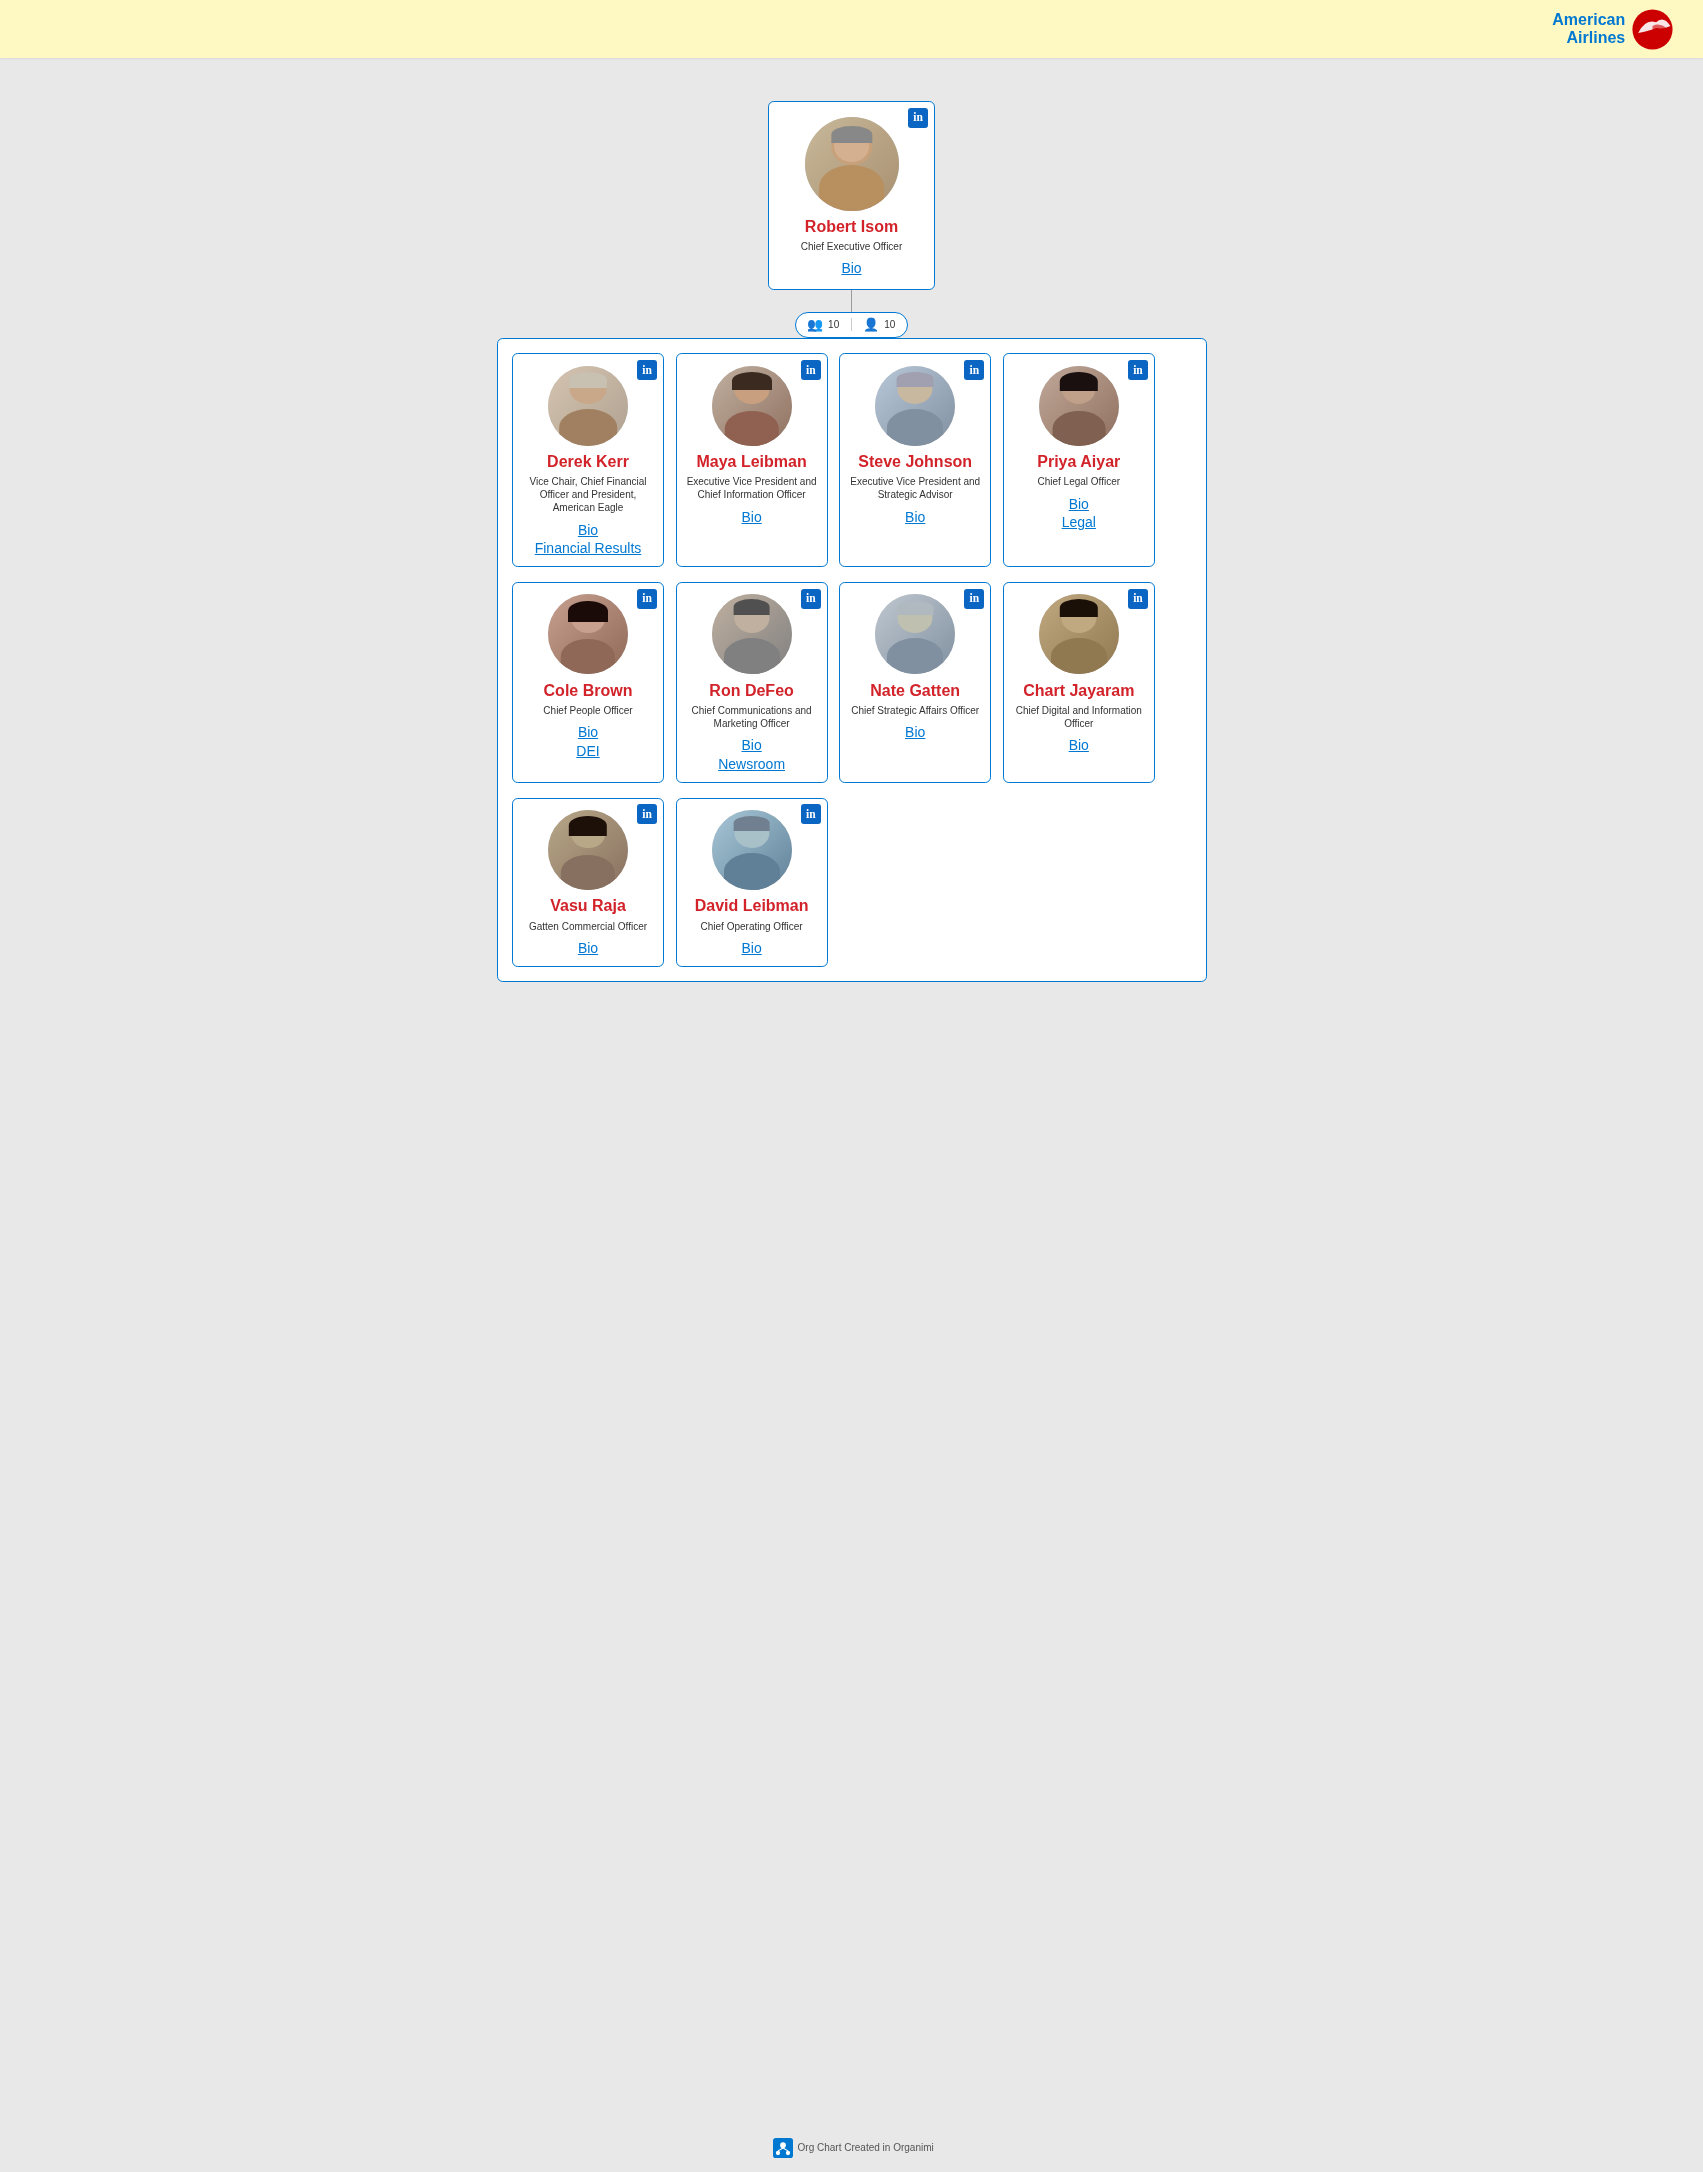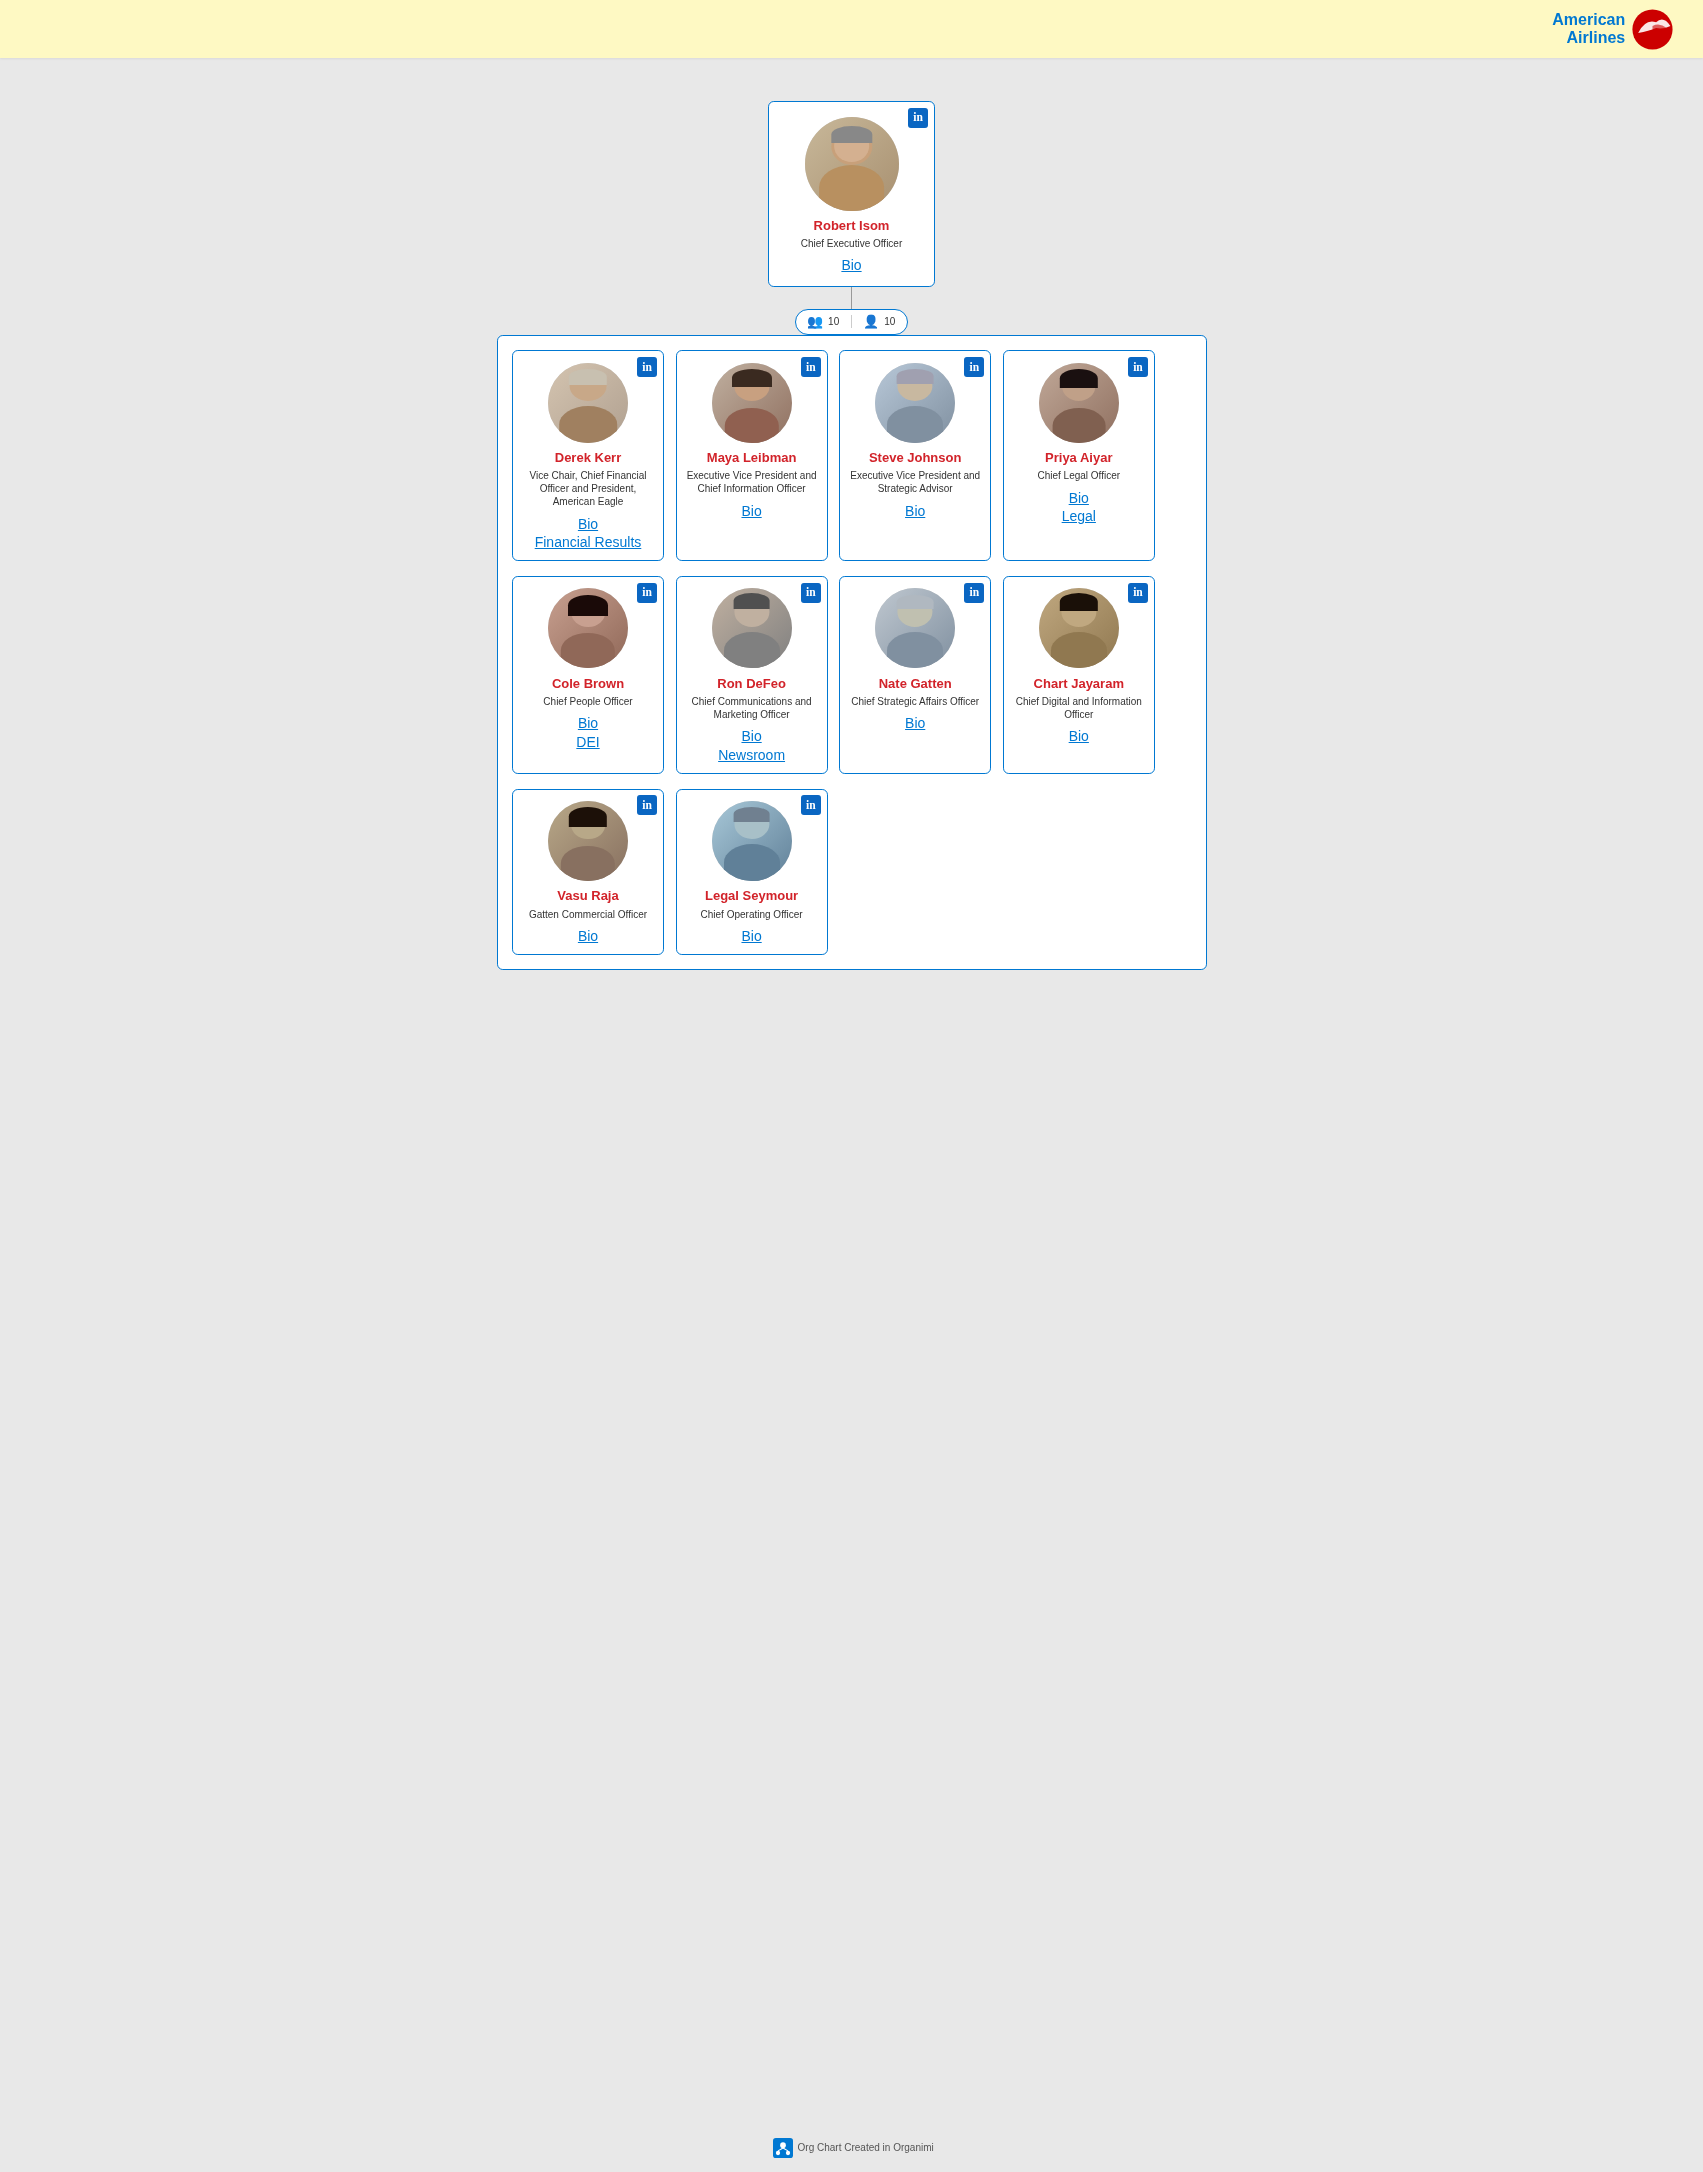--- a/index.html
+++ b/index.html
@@ -92,21 +92,21 @@
     .av-steve .avatar-img { background: linear-gradient(135deg, #b8c8d8 0%, #8090a0 100%); }
     .av-priya .avatar-img { background: linear-gradient(135deg, #c0a898 0%, #907060 100%); }
     .av-cole .avatar-img { background: linear-gradient(135deg, #c8a090 0%, #906858 100%); }
     .av-ron .avatar-img { background: linear-gradient(135deg, #c0b0a0 0%, #808080 100%); }
     .av-nate .avatar-img { background: linear-gradient(135deg, #c0c8d0 0%, #8090a0 100%); }
     .av-ganesh .avatar-img { background: linear-gradient(135deg, #c0a880 0%, #907850 100%); }
     .av-vasu .avatar-img { background: linear-gradient(135deg, #b8a888 0%, #887060 100%); }
     .av-david .avatar-img { background: linear-gradient(135deg, #a8c8d8 0%, #608098 100%); }
 
     .person-name {
-      font-size: 13px;
+      font-size: 16px;
       font-weight: bold;
       color: #D2232A;
       margin-bottom: 4.3px;
     }
     .person-title {
       font-size: 10px;
       color: #333;
       margin-bottom: 5.8px;
       line-height: 1.3;
     }
@@ -397,21 +397,21 @@
 
       <div class="sub-card">
         <div class="linkedin-badge">in</div>
         <div class="avatar av-david">
           <div class="avatar-img">
             <div style="position:absolute;top:10%;left:50%;transform:translateX(-50%);width:44%;height:38%;background:#a8c0c8;border-radius:50%;"></div>
             <div style="position:absolute;bottom:0;left:50%;transform:translateX(-50%);width:70%;height:46%;background:#608098;border-radius:50% 50% 0 0;"></div>
             <div style="position:absolute;top:8%;left:50%;transform:translateX(-50%);width:46%;height:18%;background:#708090;border-radius:50% 50% 0 0;"></div>
           </div>
         </div>
-        <div class="person-name">Legal Seymour</div>
+        <div class="person-name">David Leibman</div>
         <div class="person-title">Chief Operating Officer</div>
         <a class="card-link">Bio</a>
       </div>
 
     </div>
 
   </div>
 
 </div>
 

